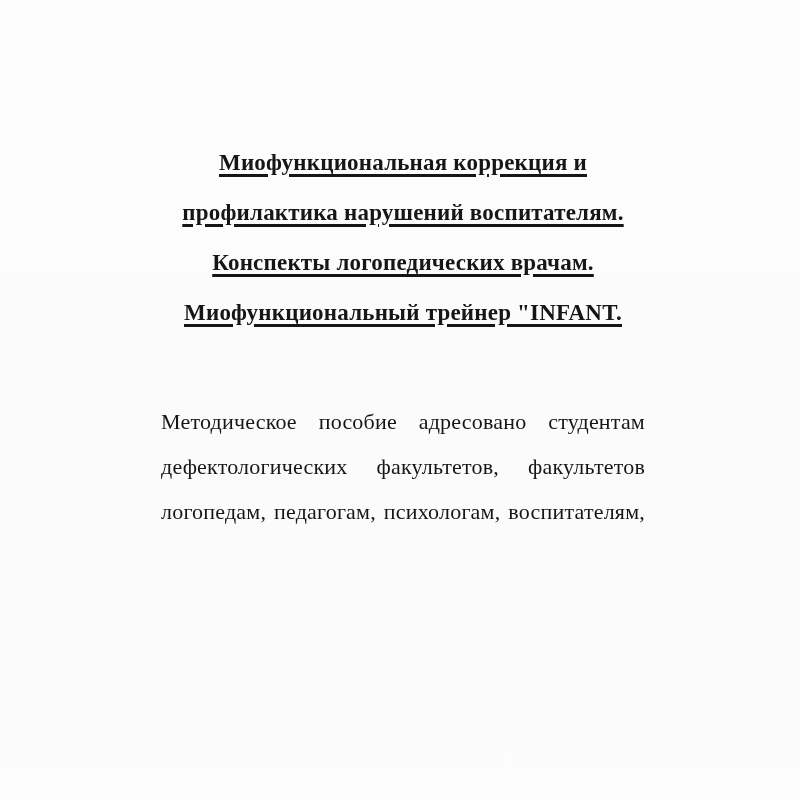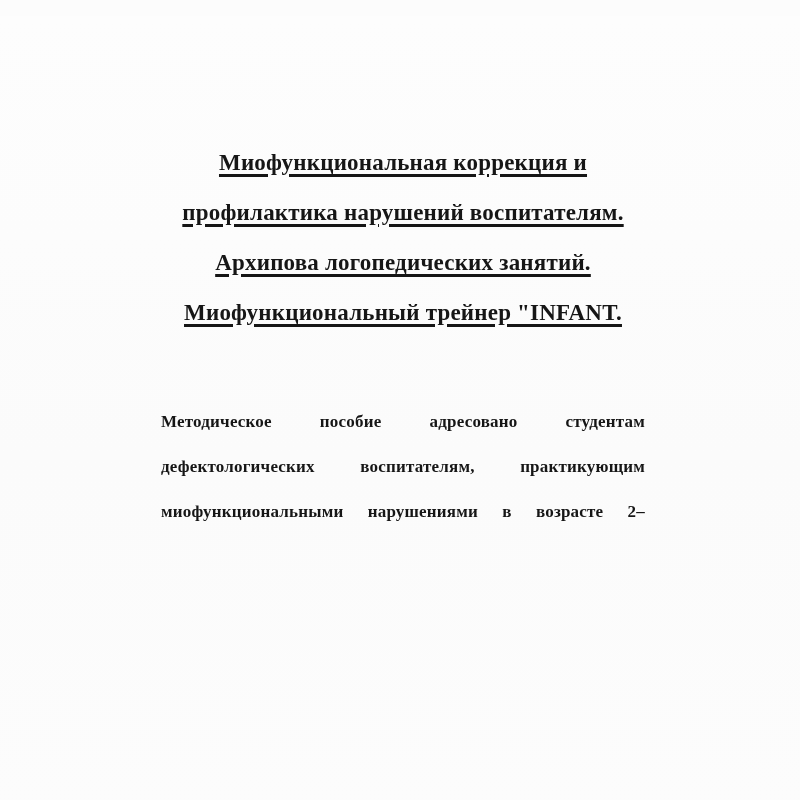--- a/index.html
+++ b/index.html
@@ -42,39 +42,39 @@
     text-decoration-thickness: 2.5px;
     text-underline-offset: 4px;
     letter-spacing: 0.2px;
   }
   .body-block {
     top: 383px;
   }
   .body-line {
     height: 45px;
     line-height: 45px;
-    font-size: 17px;
-    font-weight: 700;
+    font-size: 22px;
+    font-weight: 400;
     text-align: justify;
     text-align-last: justify;
     letter-spacing: 0.2px;
   }
   .body-line.last {
     text-align-last: left;
   }
 </style>
 </head>
 <body>
 
 <div class="page">
   <div class="content-column title-block">
     <div class="title-line">Миофункциональная коррекция и</div>
     <div class="title-line">профилактика нарушений воспитателям.</div>
-    <div class="title-line">Архипова логопедических занятий.</div>
+    <div class="title-line">Конспекты логопедических врачам.</div>
     <div class="title-line">Миофункциональный трейнер "INFANT.</div>
   </div>
 
   <div class="content-column body-block">
     <div class="body-line">Методическое пособие адресовано студентам</div>
-    <div class="body-line">дефектологических воспитателям, практикующим</div>
-    <div class="body-line">миофункциональными нарушениями в возрасте 2–</div>
+    <div class="body-line">дефектологических факультетов, факультетов</div>
+    <div class="body-line">логопедам, педагогам, психологам, воспитателям,</div>
   </div>
 </div>
 
 </body></html>

